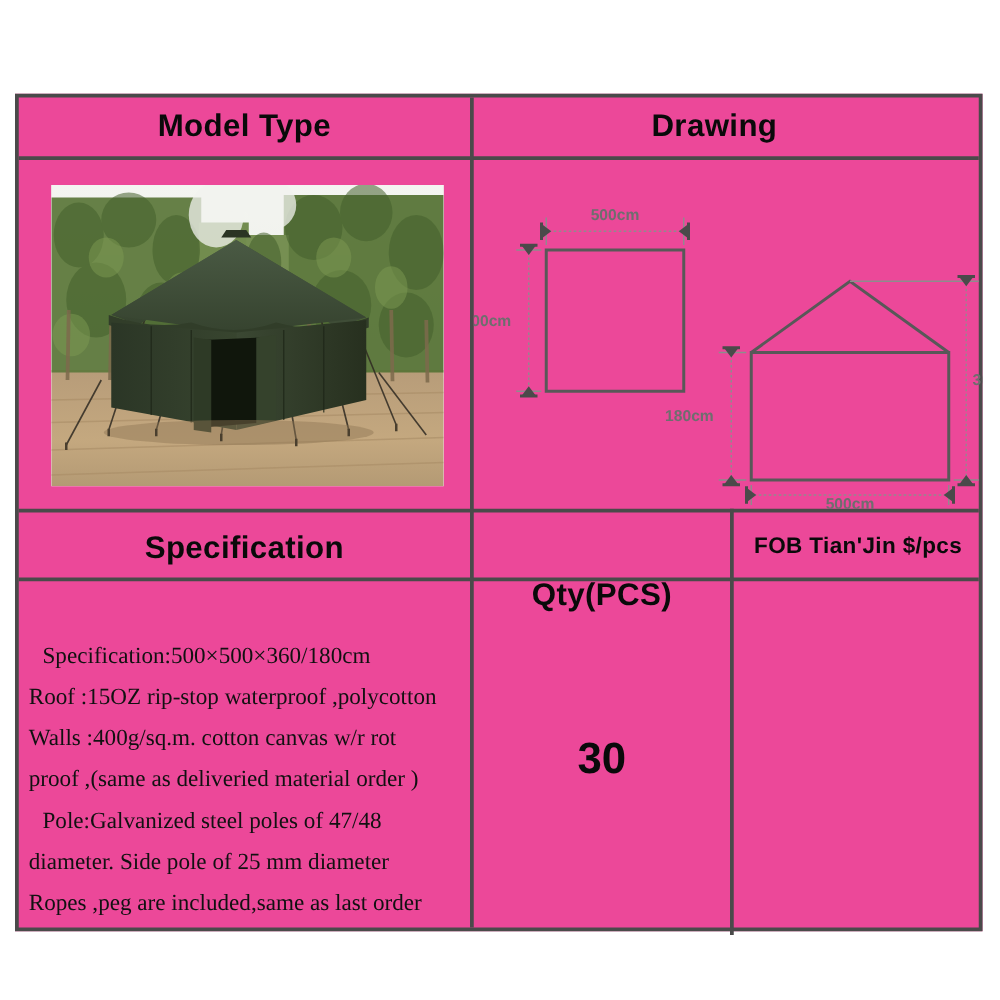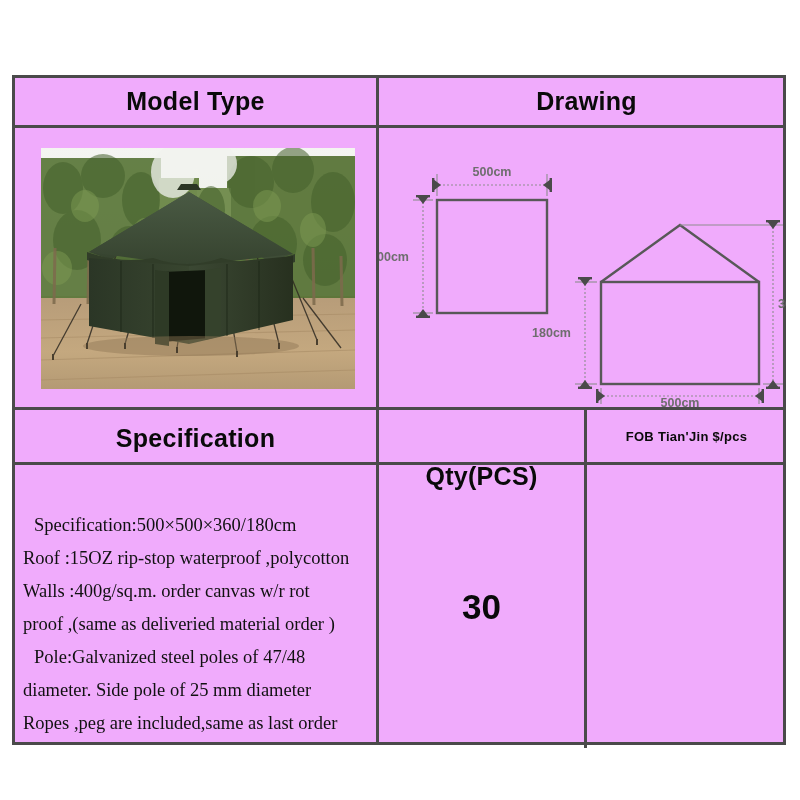--- a/index.html
+++ b/index.html
@@ -18,21 +18,21 @@
 
   
   #spec-table {
     position: absolute;
     left: 12px;
     top: 75px;
     width: 774px;
     height: 670px;
     box-sizing: border-box;
     border: 3px solid #4a4a4a;
-    background: #f0abfc;
+    background: #ec4899;
   }
 
   
   .hrule {
     position: absolute;
     left: 0;
     width: 100%;
     height: 3px;
     background: #4a4a4a;
   }
@@ -55,26 +55,26 @@
     display: flex;
     align-items: center;
     justify-content: center;
     font-weight: bold;
     color: #0a0a0a;
     letter-spacing: .3px;
   }
   .hdr-big { font-size: 25px; }
 
   #hdr-model   { left: 0;     top: 0;   width: 361px; height: 47px; }
-  #hdr-drawing { left: 368px; top: 0;   width: 407px; height: 47px; }
+  #hdr-drawing { left: 353px; top: 0;   width: 407px; height: 47px; }
 
   #hdr-spec    { left: 0;     top: 334px; width: 361px; height: 52px; }
   #hdr-qty     { left: 364px; top: 332px; width: 205px; height: 52px; margin-top: 40px; }
   #hdr-price   { left: 572px; top: 332px; width: 199px; height: 52px;
-                 font-size: 13px; }
+                 font-size: 18px; }
 
   
   #photo-cell {
     position: absolute;
     left: 0; top: 50px;
     width: 361px; height: 279px;
   }
   #tent-photo {
     position: absolute;
     left: 26px; top: 20px;
@@ -353,21 +353,21 @@
     </svg>
   </div>
 
   <div class="hdr hdr-big" id="hdr-spec">Specification</div>
   <div class="hdr hdr-big" id="hdr-qty">Qty(PCS)</div>
   <div class="hdr" id="hdr-price">FOB Tian'Jin $/pcs</div>
 
   <div id="spec-body">
     <div class="spec-line indent">Specification:500×500×360/180cm</div>
     <div class="spec-line flush">Roof :15OZ rip-stop waterproof ,polycotton</div>
-    <div class="spec-line flush">Walls :400g/sq.m. order canvas w/r rot</div>
+    <div class="spec-line flush">Walls :400g/sq.m. cotton canvas w/r rot</div>
     <div class="spec-line flush">proof ,(same as deliveried material order )</div>
     <div class="spec-line indent">Pole:Galvanized steel poles of 47/48</div>
     <div class="spec-line flush">diameter. Side pole of 25 mm diameter</div>
     <div class="spec-line flush">Ropes ,peg are included,same as last order</div>
   </div>
 
   <div class="val" id="val-qty">30</div>
 
 </div>
 

